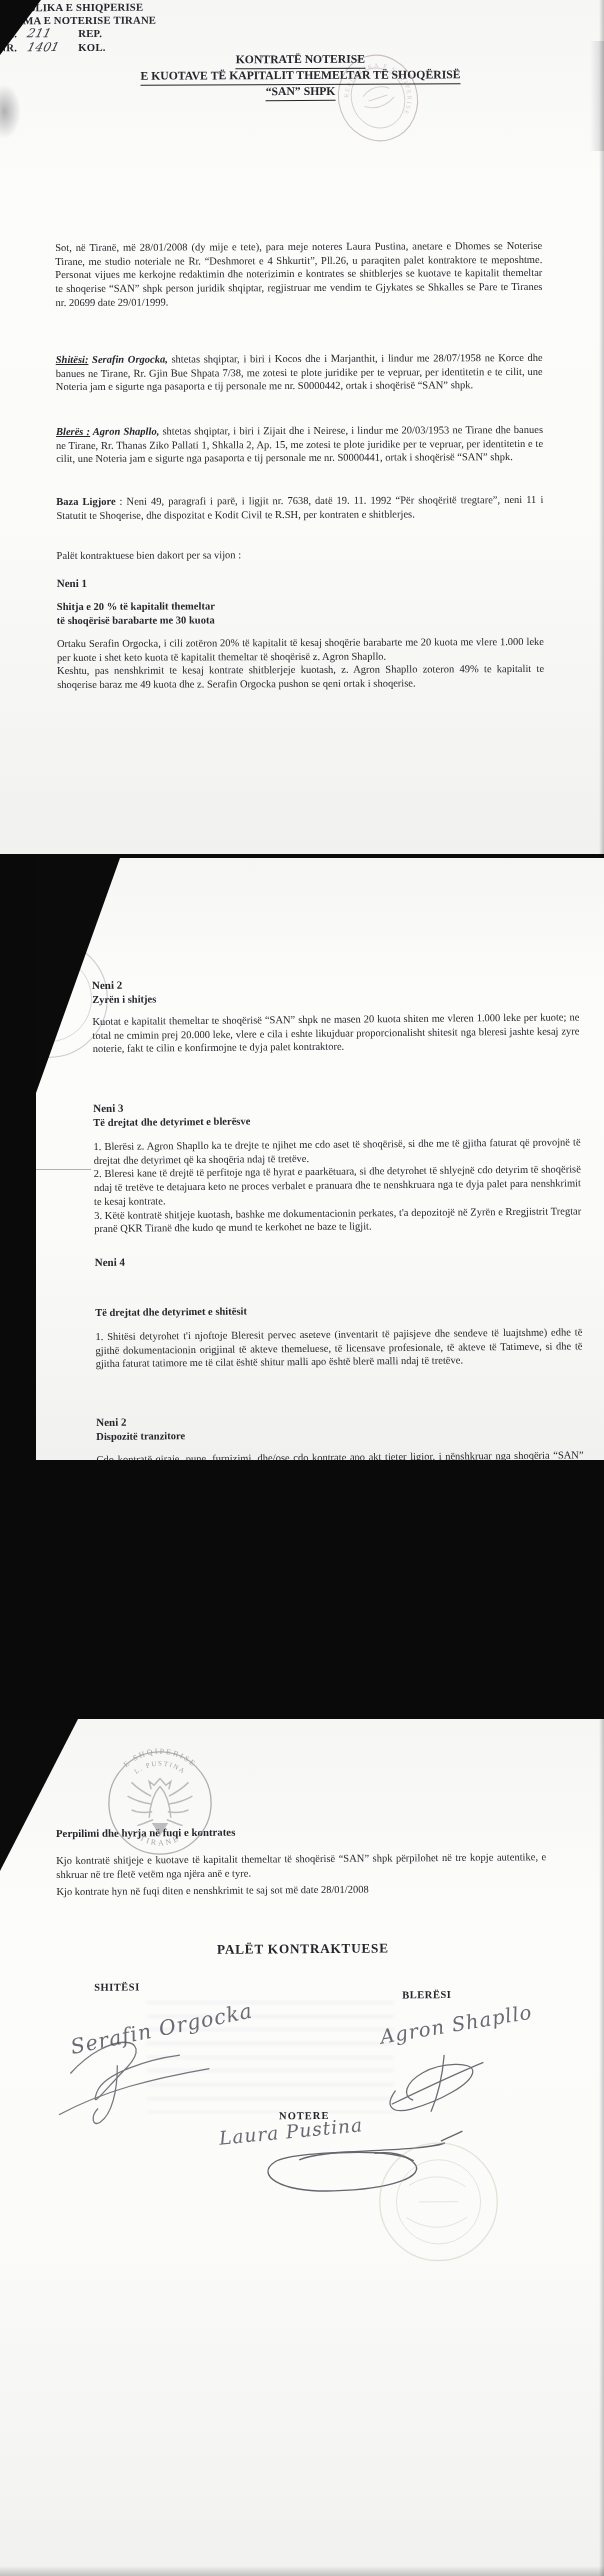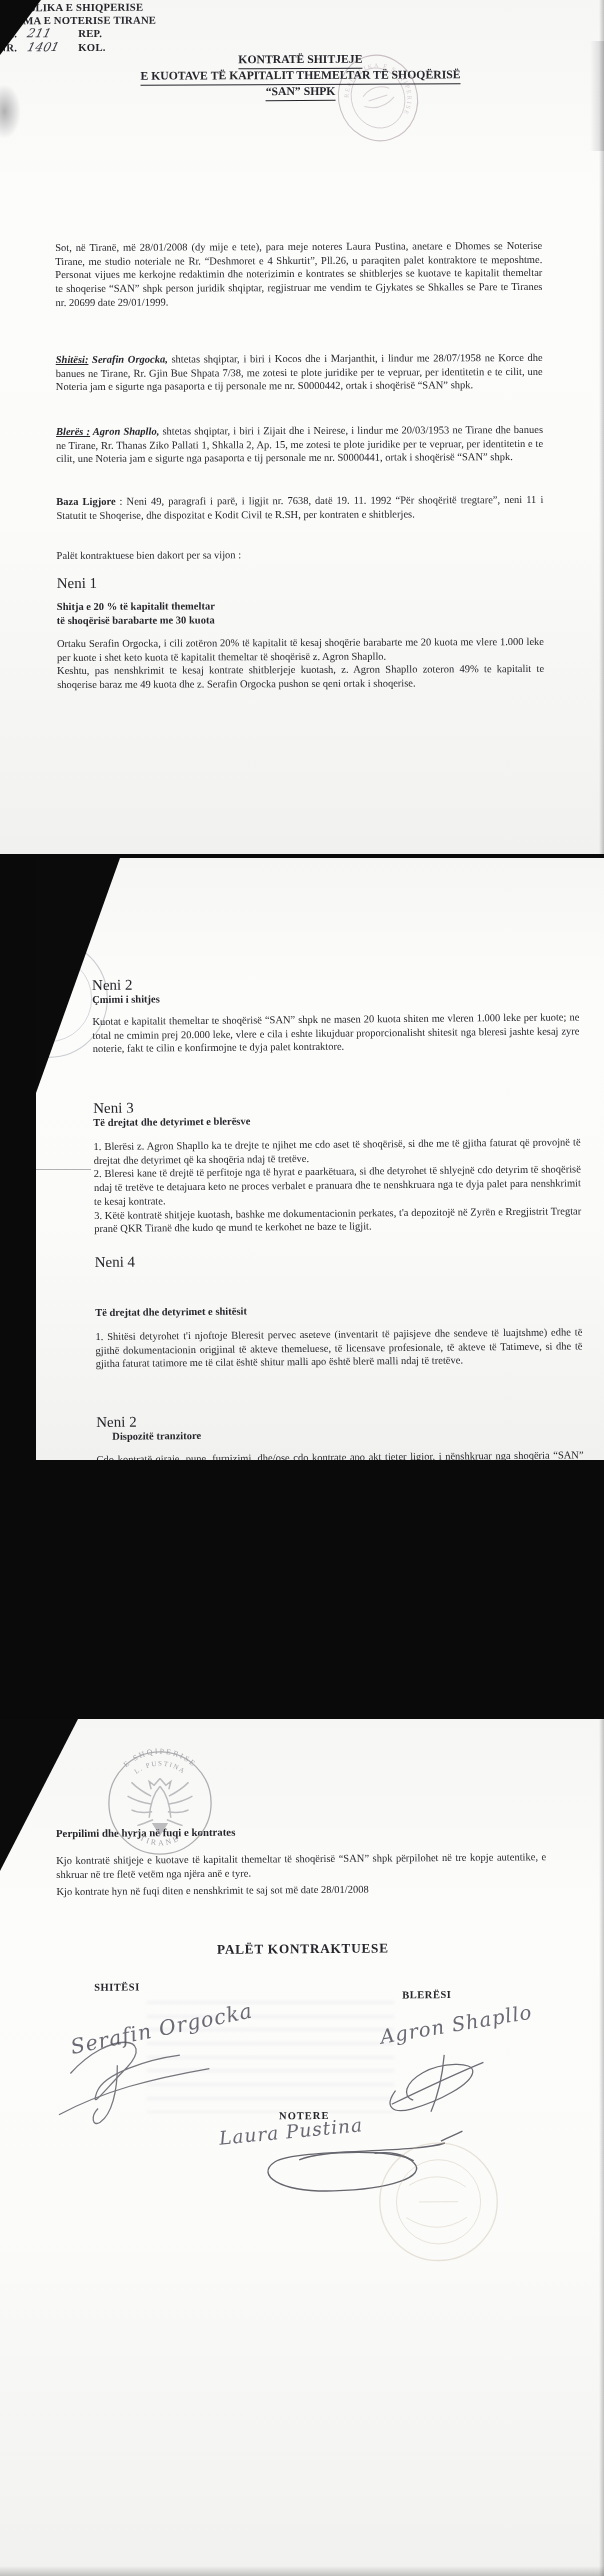--- a/index.html
+++ b/index.html
@@ -32,21 +32,21 @@
   .hdr{left:88px;top:80px;font-weight:bold;font-size:10.7px;line-height:13.2px;letter-spacing:0.2px;}
   .nrrow{display:flex;align-items:baseline;}
   .nrlbl{width:29px;font-weight:bold;}
   .nrval{width:51px;font-family:"DejaVu Serif",serif;font-style:italic;font-weight:normal;
          font-size:12.2px;color:#3c3c46;transform:skewX(-14deg);display:inline-block;}
   .title{left:0;top:184px;width:604px;text-align:center;font-weight:bold;font-size:11.7px;line-height:14px;}
   .title .u{display:inline-block;border-bottom:1.6px solid #23232a;padding-bottom:1px;}
   .para{margin:0;}
   .lblu{font-weight:bold;font-style:italic;text-decoration:underline;}
   .nm{font-style:italic;}
-  .neni{font-weight:normal;font-size:15px;}
+  .neni{font-weight:bold;font-size:11px;}
   .ghost{position:absolute;left:147px;top:282px;width:247px;height:116px;opacity:.55;
          filter:blur(1.4px);transform:scaleX(-1);
          background:repeating-linear-gradient(to bottom,rgba(105,105,125,.12) 0 2.9px,rgba(0,0,0,0) 2.9px 13.7px);}
   .artifact-line{position:absolute;left:0;top:311px;width:55px;height:1px;background:rgba(40,40,45,.35);}
   svg text.ring{font-family:"Liberation Serif",serif;}
   .sig{fill:#50505c;font-family:"DejaVu Serif",serif;font-style:italic;letter-spacing:1px;opacity:.85;}
   .center-label{left:0;width:604px;text-align:center;}
 </style>
 </head>
 <body>
@@ -82,21 +82,21 @@
           <span>REP.</span>
         </div>
         <div class="nrrow">
           <span class="nrlbl">NR.</span>
           <span class="nrval">1401</span>
           <span>KOL.</span>
         </div>
       </div>
 
       <div class="title">
-        <div><span class="u">KONTRATË SHITJEJE</span></div>
+        <div><span class="u">KONTRATË NOTERISE</span></div>
         <div><span class="u">E KUOTAVE TË KAPITALIT THEMELTAR TË SHOQËRISË</span></div>
         <div><span class="u">“SAN” SHPK</span></div>
       </div>
 
       <div class="blk just" style="left:56px;top:240px;width:487px;">Sot, në Tiranë, më  28/01/2008 (dy mije e tete), para meje noteres Laura Pustina, anetare e Dhomes se Noterise Tirane, me studio noteriale ne Rr. “Deshmoret e 4 Shkurtit”, Pll.26, u paraqiten palet kontraktore te meposhtme. Personat vijues me kerkojne redaktimin dhe noterizimin e kontrates se shitblerjes se kuotave te kapitalit themeltar te shoqerise “SAN” shpk person juridik shqiptar, regjistruar me vendim te Gjykates se Shkalles se Pare te Tiranes nr. 20699 date 29/01/1999.</div>
 
       <p class="blk just para" style="left:56px;top:352px;width:487px;"><span class="lblu">Shitësi:</span><b class="nm"> Serafin Orgocka,</b><span> shtetas shqiptar, i biri i Kocos dhe i Marjanthit, i lindur me 28/07/1958 ne Korce dhe banues ne Tirane, Rr. Gjin Bue Shpata 7/38, me zotesi te plote juridike per te vepruar, per identitetin e te cilit, une Noteria jam e sigurte nga pasaporta e tij personale me nr. S0000442, ortak i shoqërisë “SAN” shpk.</span></p>
 
       <p class="blk just para" style="left:56px;top:424px;width:487px;"><span class="lblu">Blerës :</span><b class="nm"> Agron Shapllo,</b><span> shtetas shqiptar, i biri i Zijait dhe i Neirese, i lindur me 20/03/1953 ne Tirane dhe banues ne Tirane, Rr. Thanas Ziko Pallati 1, Shkalla 2, Ap. 15, me zotesi te plote juridike per te vepruar, per identitetin e te cilit, une Noteria jam e sigurte nga pasaporta e tij personale me nr. S0000441, ortak i shoqërisë “SAN” shpk.</span></p>
 
@@ -130,37 +130,37 @@
       <text class="ring" font-size="8" letter-spacing="2" fill="#8e959e">
         <textPath href="#r2a" startOffset="8%">E SHQIPERISE</textPath>
       </text>
       <text class="ring" font-size="7" letter-spacing="1.5" fill="#8e959e">
         <textPath href="#r2b" startOffset="12%">L. PUSTINA</textPath>
       </text>
     </svg>
 
     <div class="content" id="c2">
       <div class="blk neni" style="left:56px;top:121px;">Neni 2</div>
-      <div class="blk b" style="left:56px;top:135px;">Çmimi i shitjes</div>
+      <div class="blk b" style="left:56px;top:135px;">Zyrën i shitjes</div>
       <div class="blk just" style="left:56px;top:157px;width:487px;">Kuotat e kapitalit themeltar te shoqërisë “SAN” shpk ne masen 20 kuota shiten me vleren 1.000 leke  per kuote; ne total ne cmimin prej 20.000 leke, vlere e cila i eshte likujduar proporcionalisht shitesit nga bleresi jashte kesaj zyre noterie, fakt te cilin e konfirmojne te dyja palet kontraktore.</div>
 
       <div class="blk neni" style="left:56px;top:244px;">Neni 3</div>
       <div class="blk b" style="left:56px;top:258px;">Të drejtat dhe detyrimet e blerësve</div>
       <div class="blk just" style="left:56px;top:282px;width:487px;">
         <p class="para">1. Blerësi z. Agron Shapllo ka te drejte te njihet me cdo aset të shoqërisë, si dhe me të gjitha faturat që provojnë të drejtat dhe detyrimet që ka shoqëria ndaj të tretëve.</p>
         <p class="para">2. Bleresi kane të drejtë të perfitoje nga të hyrat e paarkëtuara, si dhe detyrohet të shlyejnë cdo detyrim të shoqërisë ndaj të tretëve te detajuara keto ne proces verbalet e pranuara dhe te nenshkruara nga te dyja palet para nenshkrimit te kesaj kontrate.</p>
         <p class="para">3. Këtë kontratë shitjeje kuotash, bashke me dokumentacionin perkates, t'a depozitojë në Zyrën e Rregjistrit Tregtar pranë QKR Tiranë dhe kudo qe mund te kerkohet ne baze te ligjit.</p>
       </div>
 
       <div class="blk neni" style="left:56px;top:398px;">Neni 4</div>
       <div class="blk b" style="left:56px;top:448px;">Të drejtat dhe detyrimet e shitësit</div>
       <div class="blk just" style="left:56px;top:472px;width:487px;">1. Shitësi detyrohet t'i njoftoje Bleresit pervec aseteve (inventarit të pajisjeve dhe sendeve të luajtshme) edhe të gjithë dokumentacionin origjinal të akteve themeluese, të licensave profesionale, të akteve të Tatimeve, si dhe të gjitha faturat tatimore me të cilat është shitur malli apo është blerë malli ndaj të tretëve.</div>
 
       <div class="blk neni" style="left:56px;top:558px;">Neni 2</div>
-      <div class="blk b" style="left:72px;top:572px;">Dispozitë tranzitore</div>
+      <div class="blk b" style="left:56px;top:572px;">Dispozitë tranzitore</div>
       <div class="blk just" style="left:56px;top:595px;width:487px;">Çdo kontratë qiraje, pune, furnizimi, dhe/ose cdo kontrate apo akt tjeter ligjor, i nënshkruar nga shoqëria “SAN” shpk para hyrjes në fuqi të kësaj kontrate shitjeje kuotash vijon të jetë në fuqi, derisa palët kontraktuese të atyre akteve te mund te vendosin ndryshe.</div>
 
       <div class="blk neni" style="left:53px;top:734px;">Neni 6</div>
     </div>
   </section>
 
   <section class="page" id="page3">
     <div class="corner wedge3"></div>
 
     <svg width="116" height="116" style="position:absolute;left:102px;top:25.5px;opacity:.7;z-index:3" viewBox="0 0 118 118">

